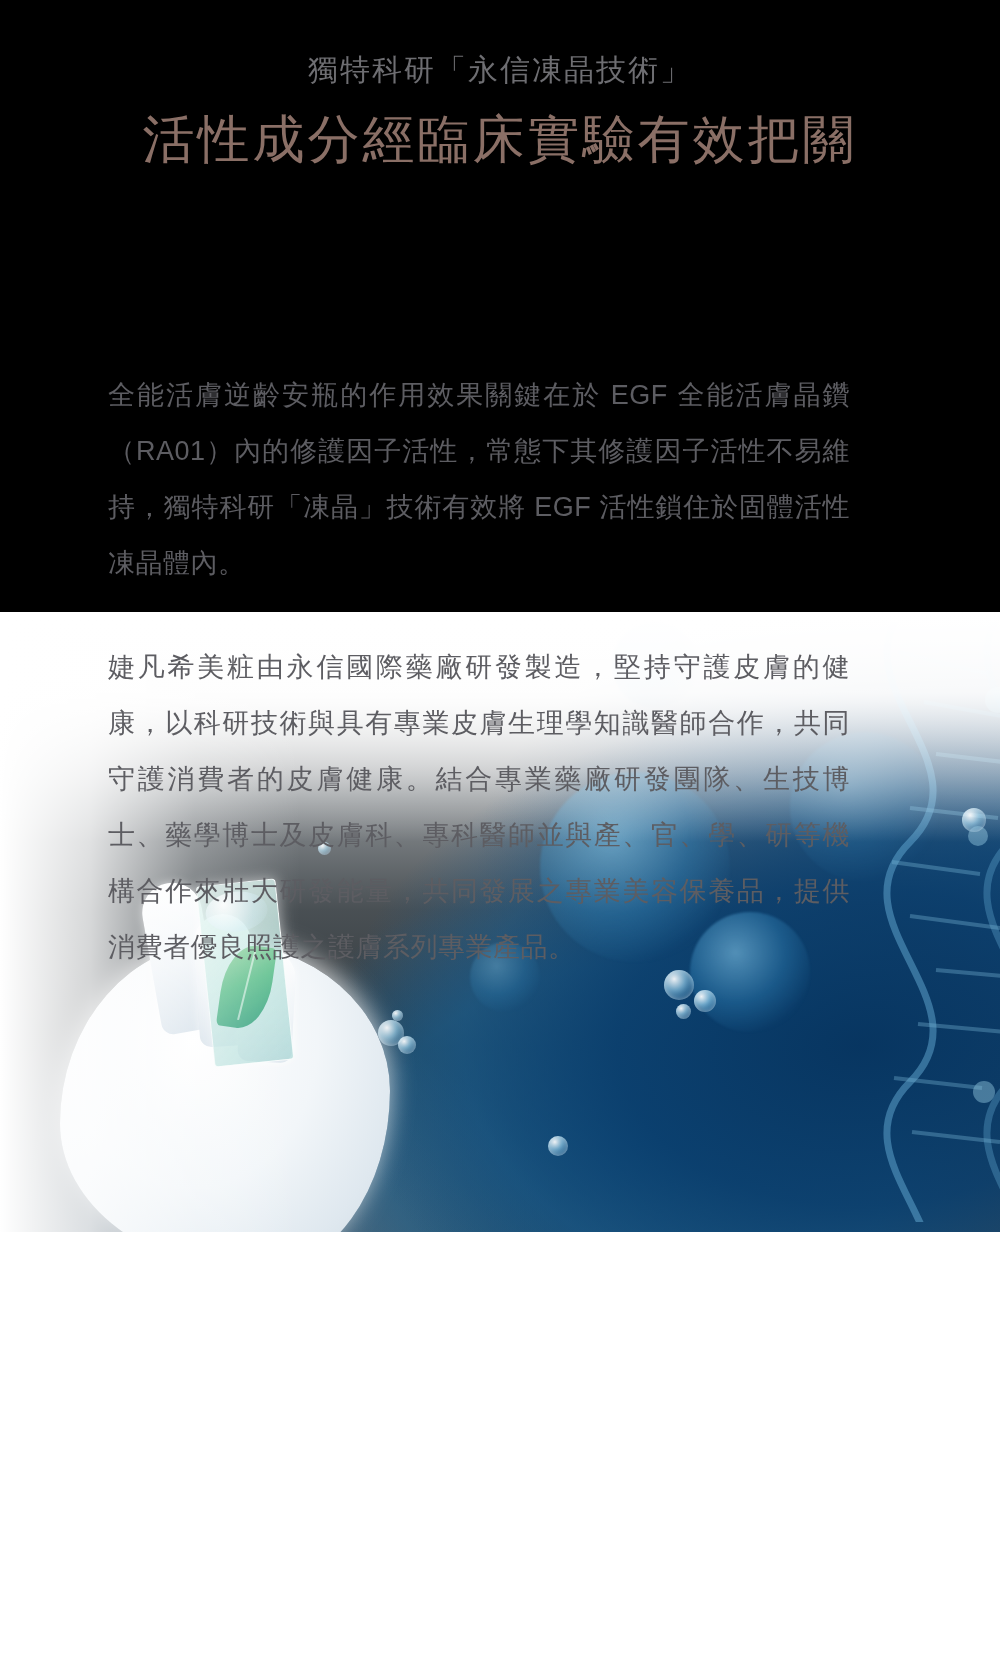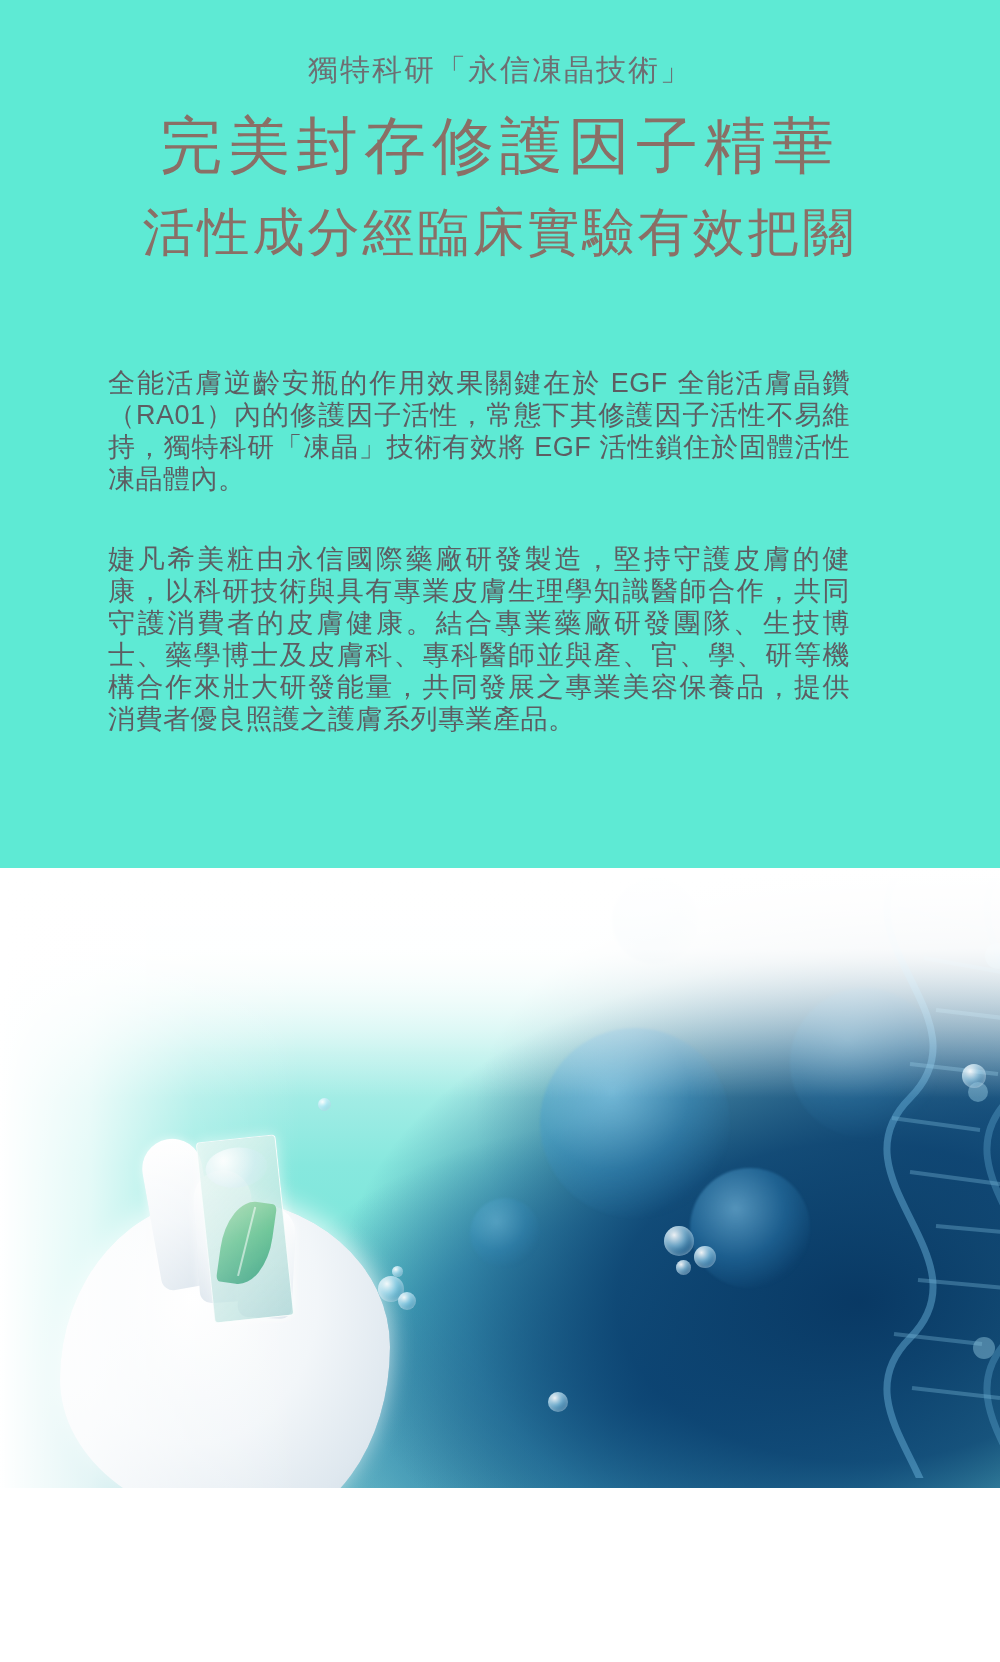--- a/index.html
+++ b/index.html
@@ -11,22 +11,22 @@
     width: 1000px;
     height: 1662px;
     position: relative;
     overflow: hidden;
     font-family: "Liberation Sans", "DejaVu Sans", sans-serif;
   }
 
   .page {
     position: relative;
     width: 1000px;
-    height: 1488px;
-    background: #5eead4;
+    height: 1232px;
+    background: #000000;
     overflow: hidden;
   }
 
   
   .header {
     position: absolute;
     top: 0;
     left: 0;
     width: 1000px;
     text-align: center;
@@ -66,21 +66,21 @@
   .body-copy {
     position: absolute;
     top: 340px;
     left: 108px;
     width: 742px;
     z-index: 5;
   }
 
   .para {
     font-size: 27px;
-    line-height: 32px;
+    line-height: 56px;
     color: #5d5d62;
     letter-spacing: 0.5px;
     text-align: justify;
     text-justify: inter-character;
   }
 
   .para + .para {
     margin-top: 48px;
   }
 
@@ -277,21 +277,20 @@
       <div class="slide-caps"></div>
       <div class="leaf"></div>
     </div>
 
     <div class="photo-fade-top"></div>
     <div class="photo-fade-left"></div>
   </div>
 
   <div class="header">
     <div class="eyebrow">獨特科研「永信凍晶技術」</div>
-    <div class="headline">完美封存修護因子精華</div>
     <div class="subhead">活性成分經臨床實驗有效把關</div>
   </div>
 
   <div class="body-copy">
     <p class="para">全能活膚逆齡安瓶的作用效果關鍵在於 EGF 全能活膚晶鑽（RA01）內的修護因子活性，常態下其修護因子活性不易維持，獨特科研「凍晶」技術有效將 EGF 活性鎖住於固體活性凍晶體內。</p>
     <p class="para">婕凡希美粧由永信國際藥廠研發製造，堅持守護皮膚的健康，以科研技術與具有專業皮膚生理學知識醫師合作，共同守護消費者的皮膚健康。結合專業藥廠研發團隊、生技博士、藥學博士及皮膚科、專科醫師並與產、官、學、研等機構合作來壯大研發能量，共同發展之專業美容保養品，提供消費者優良照護之護膚系列專業產品。</p>
   </div>
 
 </div>
 

